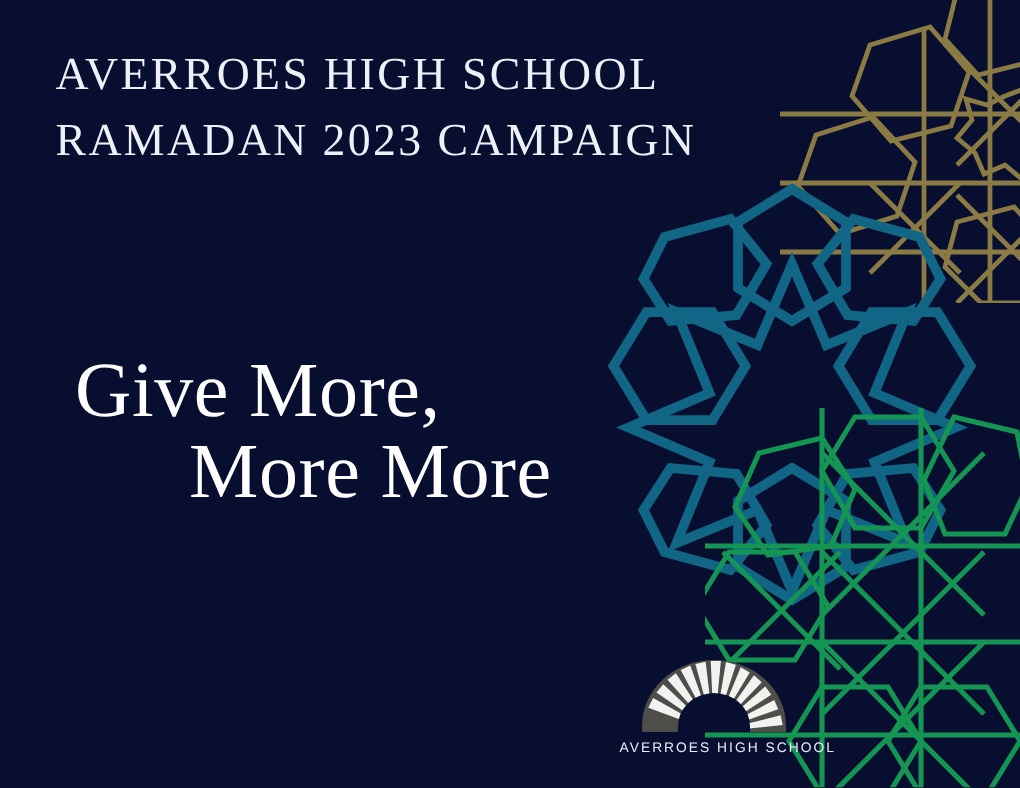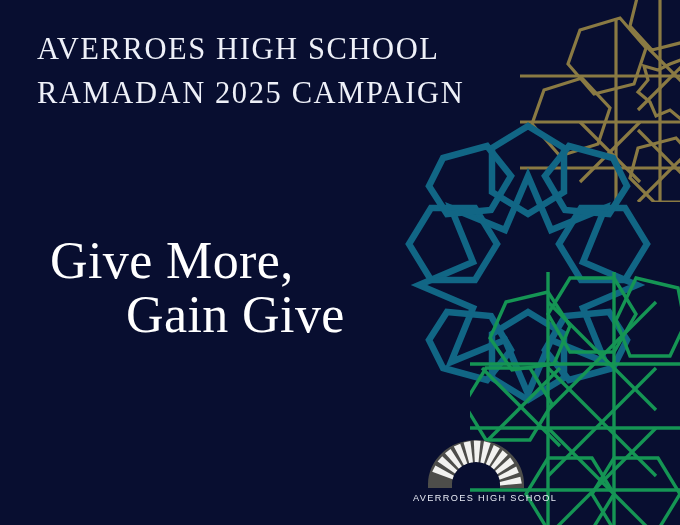--- a/index.html
+++ b/index.html
@@ -164,26 +164,26 @@
 
         <polygon points="78,186 122,186 144,222 122,258 78,258 56,222"></polygon>
         <polygon points="144,186 188,186 210,222 188,258 144,258 122,222"></polygon>
       </g>
     </svg>
 
   </div>
 
   <div class="title-block">
     <div class="title-line">AVERROES HIGH SCHOOL</div>
-    <div class="title-line">RAMADAN 2025 CAMPAIGN</div>
+    <div class="title-line">RAMADAN 2023 CAMPAIGN</div>
   </div>
 
   <div class="headline">
     <div class="headline-line headline-line-1">Give More,</div>
-    <div class="headline-line headline-line-2">Gain Give</div>
+    <div class="headline-line headline-line-2">More More</div>
   </div>
 
   <div class="logo">
     <svg class="logo-mark" width="104" height="48" viewBox="0 0 104 48">
       <defs>
 
         <clipPath id="archClip">
           <path d="M4,48 L4,44 A48,44 0 0 1 100,44 L100,48 L76,48 L76,44 A24,22 0 0 0 28,44 L28,48 Z"></path>
         </clipPath>
       </defs>

